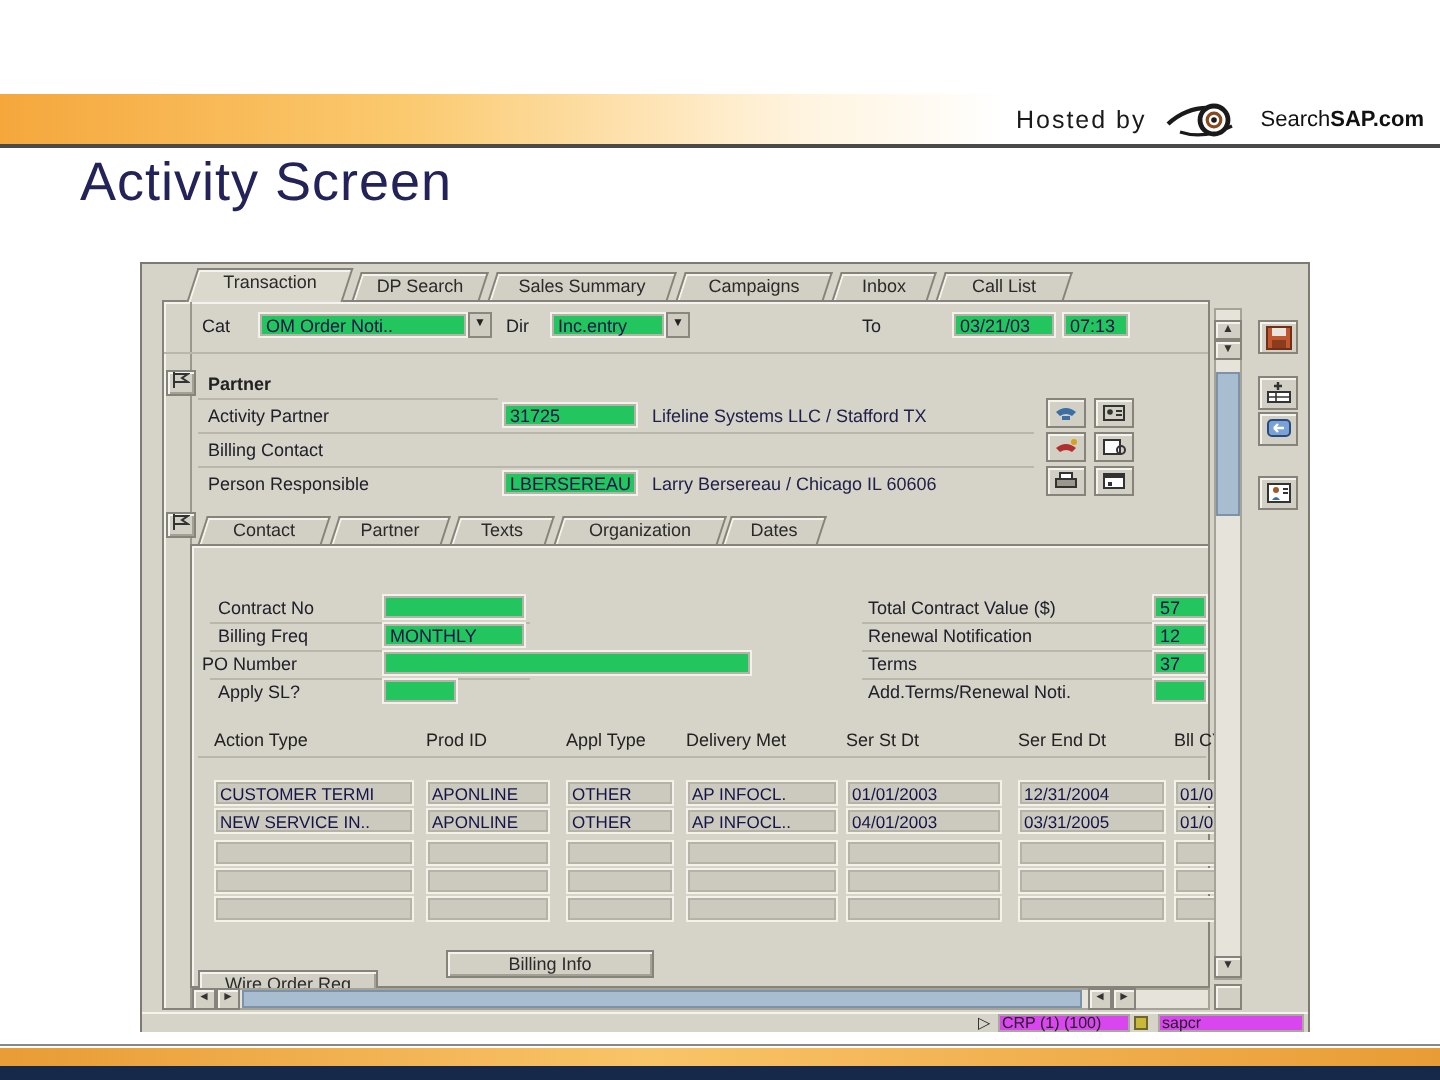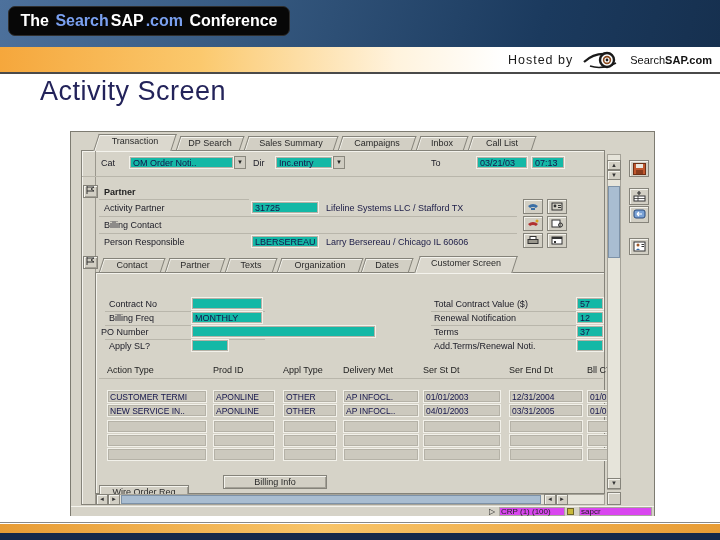--- a/index.html
+++ b/index.html
@@ -44,21 +44,21 @@
 
   
   .tab { position:absolute; height:15px; }
   .tab .bg { position:absolute; inset:0; transform:skewX(-18deg); background:#d2cfc4;
     border:1px solid #85837a; border-bottom:none; box-shadow:inset 1px 1px 0 #f4f3ed; }
   .tab .lbl { position:relative; display:block; text-align:center; padding-top:2px; font-size:9px; color:#2a2a2a; }
   .tab.active .bg { background:#dbd8ce; }
   .tab.active { height:17px; z-index:3; }
 
   
-  .fld { position:absolute; height:13px; background:#14b8a6; border:1px solid #f2f1ea;
+  .fld { position:absolute; height:13px; background:#22c55e; border:1px solid #f2f1ea;
     box-shadow:0 0 0 1px #b5b2a7 inset; padding:1px 3px; font-size:9px; color:#14144a; overflow:hidden; }
   .lab { position:absolute; font-size:9px; color:#20202a; }
   .ddbtn { position:absolute; width:12px; height:13px; background:#cfccc1; border:1px solid #8a887e;
     font-size:6px; text-align:center; line-height:11px; color:#222; }
 
   .btn { position:absolute; background:#d2cfc4; border:1px solid #85837a;
     box-shadow:inset 1px 1px 0 #f4f3ed, inset -1px -1px 0 #a3a096;
     font-size:9px; color:#2a2a2a; text-align:center; }
 
   .hline { position:absolute; height:1px; background:#b9b6ab; }
@@ -87,27 +87,20 @@
   .statusbar { position:absolute; left:0; top:374px; width:583px; height:10px; background:#d6d3c8;
     border-top:1px solid #f4f3ed; font-size:8px; color:#222; }
   .status-fld { position:absolute; height:9px; background:#d946ef; box-shadow:0 0 0 1px #aaa79d inset;
     font-size:8px; padding:0 2px; overflow:hidden; }
 </style>
 </head>
 <body>
 
 <div class="slide">
 
-  <div class="banner">
-    <div class="logo-box">
-      <span class="lw">The</span>&nbsp;
-      <span class="lb">Search</span><span class="lw">SAP</span><span class="lb">.com</span>&nbsp;
-      <span class="lw">Conference</span>
-    </div>
-  </div>
 
   <div class="hosted-bar">
     <span class="hosted-label">Hosted by</span>
     <span class="ssap-logo">
       <svg width="46" height="20" viewBox="0 0 46 20">
         <path d="M2 12 Q14 1 30 5" fill="none" stroke="#1a1a1a" stroke-width="2.2"></path>
         <path d="M8 16 Q20 20 34 13" fill="none" stroke="#1a1a1a" stroke-width="1.6"></path>
         <circle cx="25" cy="10" r="7" fill="#ffffff" stroke="#1a1a1a" stroke-width="2.4"></circle>
         <circle cx="25" cy="10" r="3.4" fill="none" stroke="#8a4a1e" stroke-width="1.6"></circle>
         <circle cx="25" cy="10" r="1.4" fill="#1a1a1a"></circle>
@@ -237,24 +230,20 @@
       <span class="bg"></span>
         <span class="lbl">Texts</span>
       </div>
     <div class="tab" style="left:208px; top:126px; width:82px;">
       <span class="bg"></span>
         <span class="lbl">Organization</span>
       </div>
     <div class="tab" style="left:292px; top:126px; width:48px;">
       <span class="bg"></span>
         <span class="lbl">Dates</span>
-      </div>
-    <div class="tab active" style="left:346px; top:124px; width:98px;">
-      <span class="bg"></span>
-        <span class="lbl">Customer Screen</span>
       </div>
 
     <div class="panel" style="left:24px; top:140px; width:510px; height:222px;"></div>
 
     <span class="lab" style="left:38px; top:167px;">Contract No</span>
     <span class="fld" style="left:120px; top:165px; width:72px;"></span>
     <div class="hline" style="left:34px; top:179px; width:160px;"></div>
     <span class="lab" style="left:38px; top:181px;">Billing Freq</span>
     <span class="fld" style="left:120px; top:179px; width:72px;">MONTHLY</span>
     <div class="hline" style="left:34px; top:193px; width:160px;"></div>

